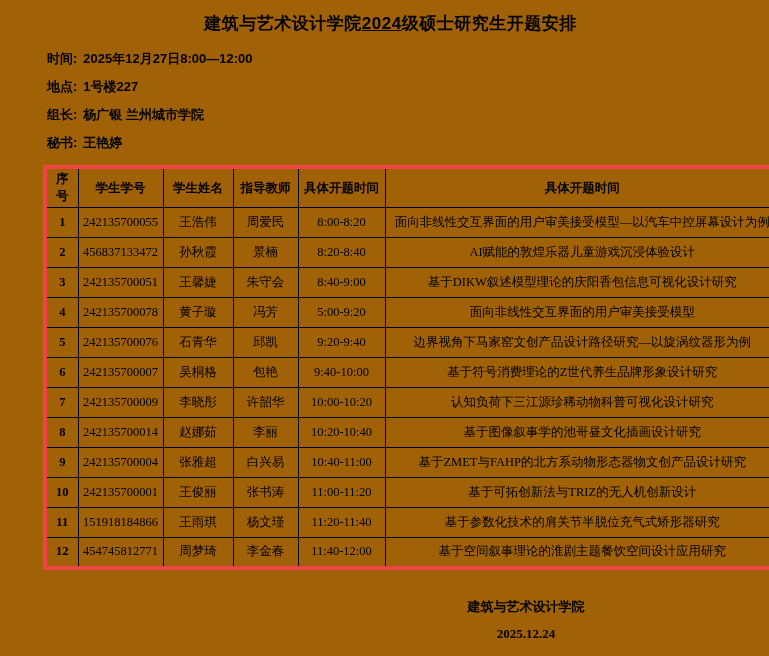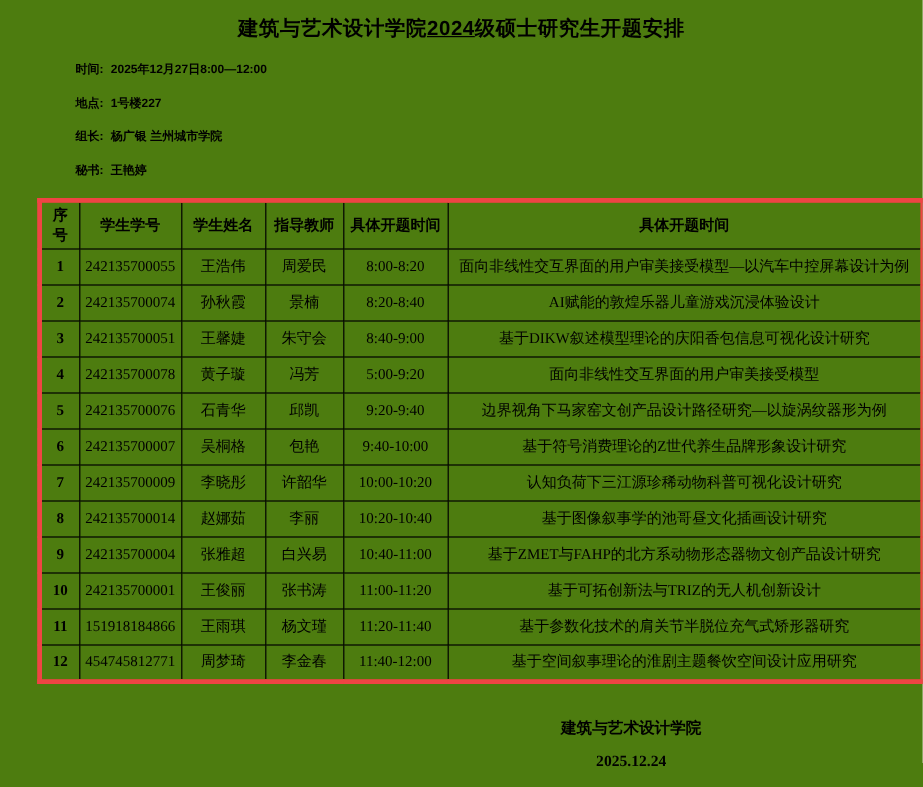--- a/index.html
+++ b/index.html
@@ -5,46 +5,45 @@
   * { margin: 0; padding: 0; box-sizing: border-box; }
   html, body {
     width: 769px;
     background: #ffffff;
     font-family: "Liberation Sans", "DejaVu Sans", sans-serif;
     color: #000000;
   }
   .page {
     width: 769px;
     height: 656px;
-    background: #4d7c0f;
-    padding: 12px 3px 0 3px;
+    background: #a16207;
+    padding: 12px 3px 0 15px;
     overflow: hidden;
   }
   .doc-title {
     text-align: center;
     font-size: 17px;
     font-weight: bold;
     font-family: "Liberation Sans", "DejaVu Sans", sans-serif;
     margin-bottom: 10px;
     letter-spacing: 0.5px;
   }
   .doc-title .year-underline {
     text-decoration: underline;
   }
   .meta-block {
     margin-left: 32px;
     margin-bottom: 8px;
   }
   .meta-line {
-    font-size: 10px;
+    font-size: 13px;
     font-weight: bold;
     height: 28px;
     line-height: 28px;
     white-space: nowrap;
-    margin-left: 28px;
   }
   .meta-line .meta-label { margin-right: 6px; }
   table.schedule {
     border-collapse: collapse;
     margin-left: 28px;
     width: 736px;
     table-layout: fixed;
     border: 4px solid #ef4444;
   }
   table.schedule th, table.schedule td {
@@ -140,21 +139,21 @@
         <tr>
           <td class="cell-seq">1</td>
           <td class="cell-student-id">242135700055</td>
           <td class="cell-student-name">王浩伟</td>
           <td class="cell-supervisor">周爱民</td>
           <td class="cell-time">8:00-8:20</td>
           <td class="cell-topic">面向非线性交互界面的用户审美接受模型—以汽车中控屏幕设计为例</td>
         </tr>
         <tr>
           <td class="cell-seq">2</td>
-          <td class="cell-student-id">242135700074</td>
+          <td class="cell-student-id">456837133472</td>
           <td class="cell-student-name">孙秋霞</td>
           <td class="cell-supervisor">景楠</td>
           <td class="cell-time">8:20-8:40</td>
           <td class="cell-topic">AI赋能的敦煌乐器儿童游戏沉浸体验设计</td>
         </tr>
         <tr>
           <td class="cell-seq">3</td>
           <td class="cell-student-id">242135700051</td>
           <td class="cell-student-name">王馨婕</td>
           <td class="cell-supervisor">朱守会</td>

